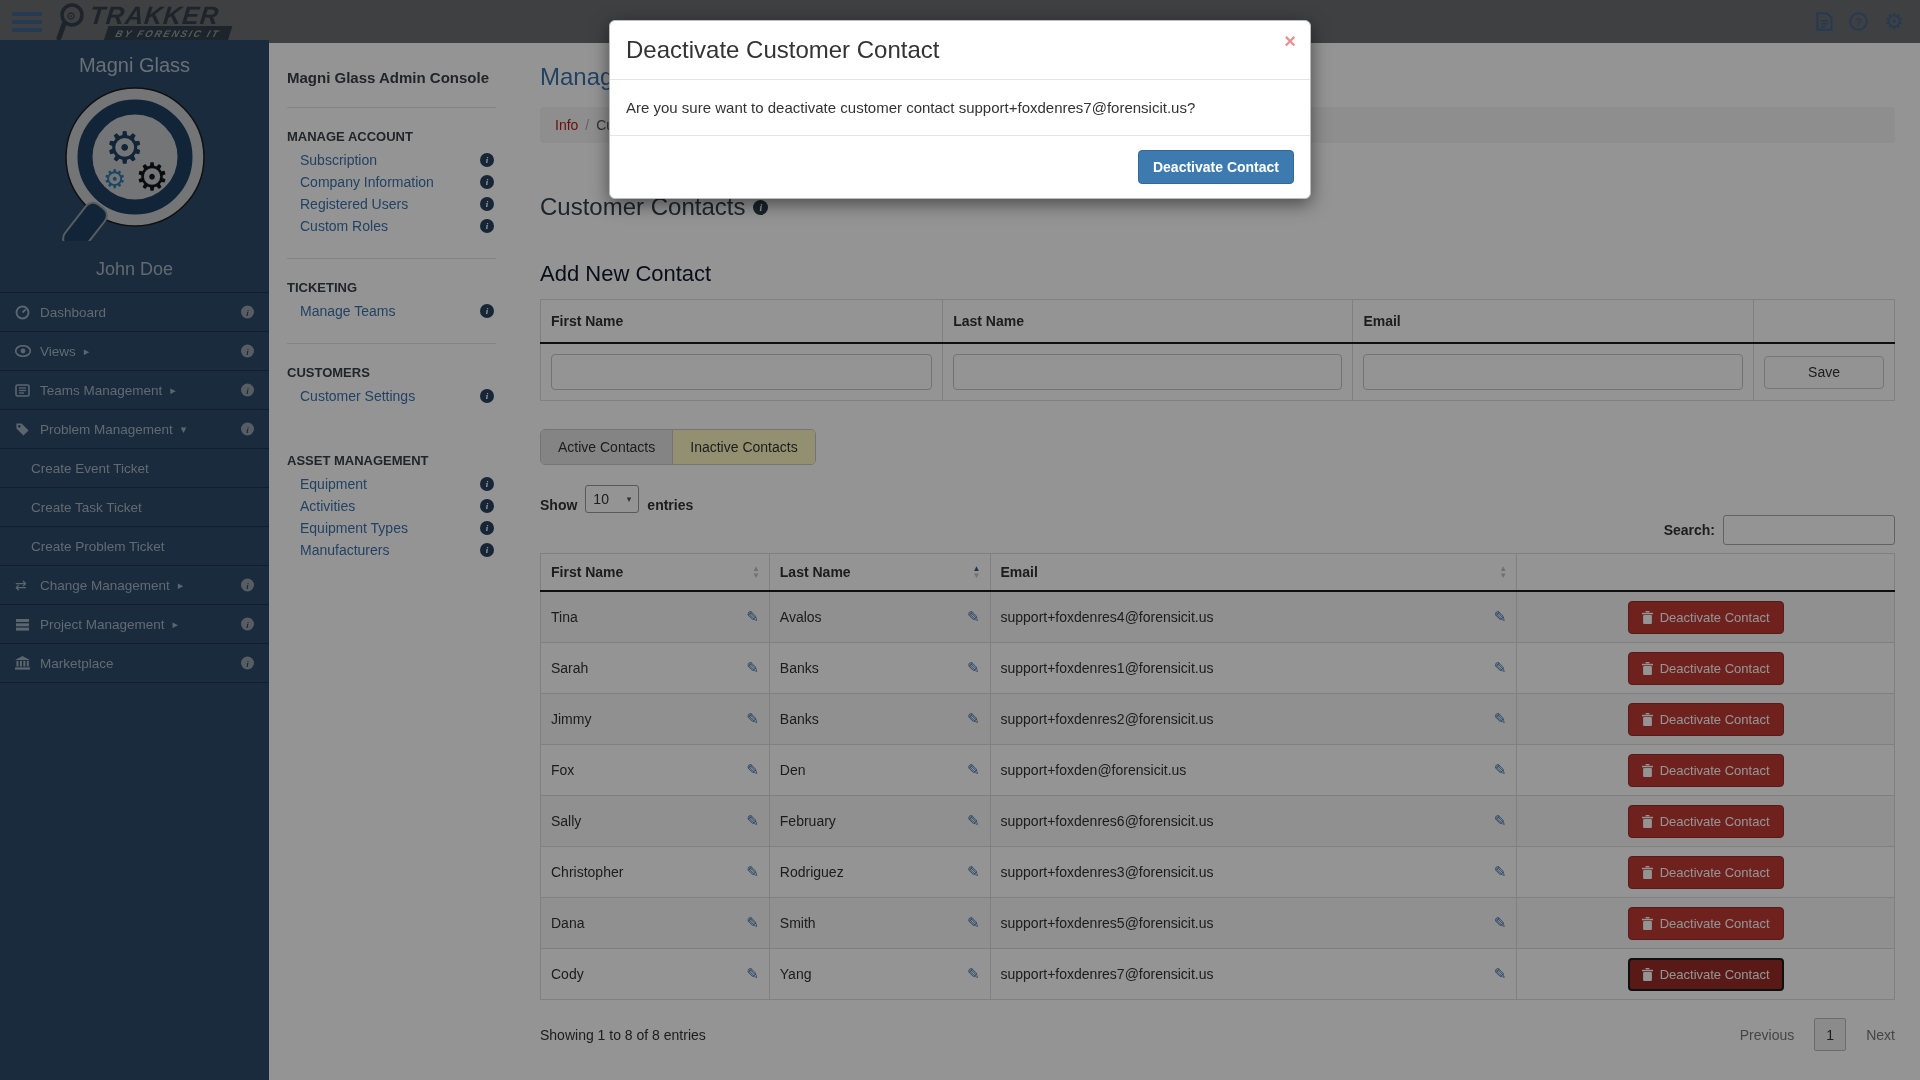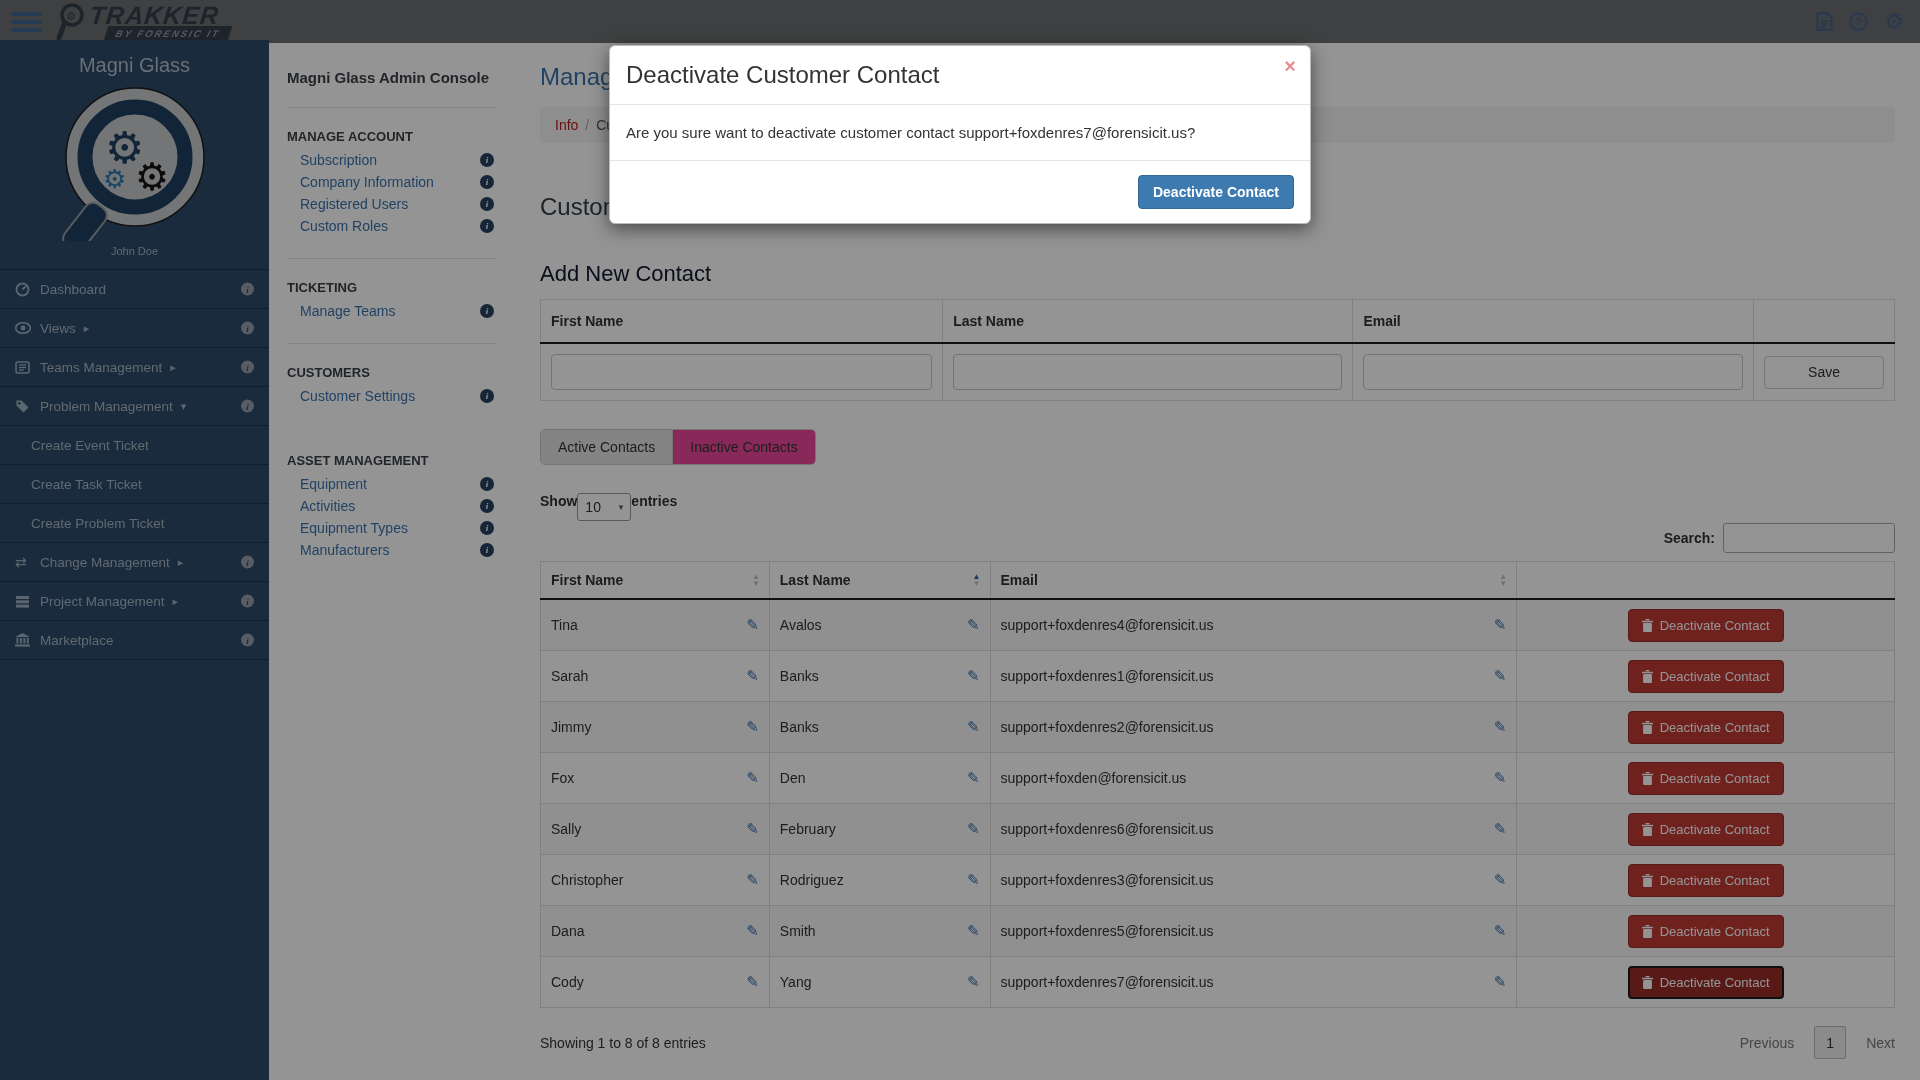--- a/index.html
+++ b/index.html
@@ -19,21 +19,21 @@
               font-size:9.5px;font-weight:700;font-style:italic;letter-spacing:2px;
               padding:2px 10px;transform:skewX(-18deg)}
   .top-icons{margin-left:auto;margin-right:16px;display:flex;align-items:center;gap:16px}
   .top-icons .ticon{color:#41658e;cursor:pointer;display:inline-flex}
   .gear-glyph{font-size:22px;line-height:22px;color:#41658e}
 
   
   .sidebar{position:absolute;left:0;top:40px;width:269px;bottom:0;background:#2d4a69;z-index:1}
   .side-title{margin-top:14px;text-align:center;font-size:20px;color:#b4bfca}
   .side-logo{display:block;margin:8px auto 0;cursor:default}
-  .side-user{text-align:center;font-size:11px;color:#aab6c2;margin:4px 0 12px}
+  .side-user{text-align:center;font-size:18px;color:#aab6c2;margin:18px 0 12px}
   .nav{border-bottom:1px solid rgba(0,0,0,.28)}
   .nav-item{position:relative;display:flex;align-items:center;height:38px;padding-left:15px;
             border-top:1px solid rgba(0,0,0,.28);color:#a9b6c3;font-size:13.5px;cursor:pointer}
   .nav-item.sub{padding-left:31px}
   .nicon{width:25px;display:inline-flex;align-items:center;color:#9db0c0}
   .nicon .g{font-size:14px;line-height:14px;color:#9db0c0}
   .chev{margin-left:8px;font-size:11px;color:#9db0c0}
   .ninfo{position:absolute;right:15px;top:50%;transform:translateY(-50%);
          width:13px;height:13px;border-radius:50%;background:#97a1ab;color:#2d4a69;
          font-size:9px;font-weight:700;font-style:italic;display:flex;align-items:center;
@@ -71,24 +71,24 @@
   .add-table{width:1355px;margin-top:12px;font-size:14px}
   .add-table th{border:1px solid #ddd;border-bottom:2px solid #1a1a1a;text-align:left;
                 padding:13px 10px;font-weight:700;color:#333}
   .add-table td{border:1px solid #ddd;padding:10px}
   .txt{width:100%;height:36px;border:1px solid #c6c6c6;border-radius:4px;box-sizing:border-box;
        padding:0 8px;font:inherit;background:#fff}
   .save-btn{width:100%;height:33px;border:1px solid #ccc;border-radius:4px;background:#fdfdfd;
             font-size:14px;color:#333;cursor:pointer}
 
   .tabs{margin-top:28px;display:inline-flex;border:1px solid #c9c9c9;border-radius:5px;overflow:hidden}
-  .tab{padding:9px 17px;font-size:14px;color:#333;background:#ec4899;cursor:pointer}
+  .tab{padding:9px 17px;font-size:14px;color:#333;background:#fef9c3;cursor:pointer}
   .tab.active{background:#e3e3e3;border-right:1px solid #c9c9c9}
 
-  .show-row{margin-top:28px;display:flex;align-items:flex-start;font-size:14px;
+  .show-row{margin-top:20px;display:flex;align-items:flex-end;gap:8px;font-size:14px;
             font-weight:700;color:#333}
   .select-box{display:inline-flex;align-items:center;justify-content:space-between;width:54px;
               height:28px;border:1px solid #999;border-radius:3px;padding:0 7px;font-weight:400;
               background:#fff;cursor:pointer;box-sizing:border-box}
   .select-box .car{font-size:9px;color:#555}
   .search-row{margin-top:2px;width:1355px;display:flex;justify-content:flex-end;align-items:center;
               gap:8px;font-size:14px;font-weight:700;color:#333}
   .search-input{width:172px;height:30px;border:1px solid #aaa;border-radius:3px;font:inherit;
                 font-weight:400;padding:0 6px;box-sizing:border-box}
 
@@ -110,21 +110,21 @@
 
   .tfoot-row{display:flex;justify-content:space-between;align-items:center;margin-top:18px;width:1355px}
   .summary{font-size:14px;color:#333}
   .pager{display:flex;align-items:center;gap:20px;font-size:14px;color:#777}
   .pg-btn{cursor:pointer}
   .page-box{width:30px;height:31px;border:1px solid #bbb;background:#efefef;display:flex;
             align-items:center;justify-content:center;color:#333;border-radius:2px;cursor:pointer}
 
   
   .backdrop{position:absolute;inset:0;background:rgba(0,0,0,.42);z-index:40}
-  .modal{position:absolute;left:609px;top:45px;width:700px;background:#fff;border:1px solid #bbb;
+  .modal{position:absolute;left:609px;top:20px;width:700px;background:#fff;border:1px solid #bbb;
          border-radius:6px;box-shadow:0 5px 18px rgba(0,0,0,.5);z-index:50}
   .modal-header{position:relative;padding:15px 16px;border-bottom:1px solid #e5e5e5}
   .modal-title{font-size:24px;font-weight:500;color:#333}
   .modal-close{position:absolute;right:14px;top:10px;font-size:20px;font-weight:700;
                color:#e98f8f;cursor:pointer;line-height:20px}
   .modal-body{padding:19px 16px;border-bottom:1px solid #e5e5e5;font-size:15px;color:#333}
   .modal-footer{padding:14px 16px;display:flex;justify-content:flex-end}
   .confirm-btn{background:#3d7ab0;border:1px solid #33689a;border-radius:4px;color:#fff;
                font-size:14px;font-weight:700;padding:8px 14px;cursor:pointer}
 </style>

